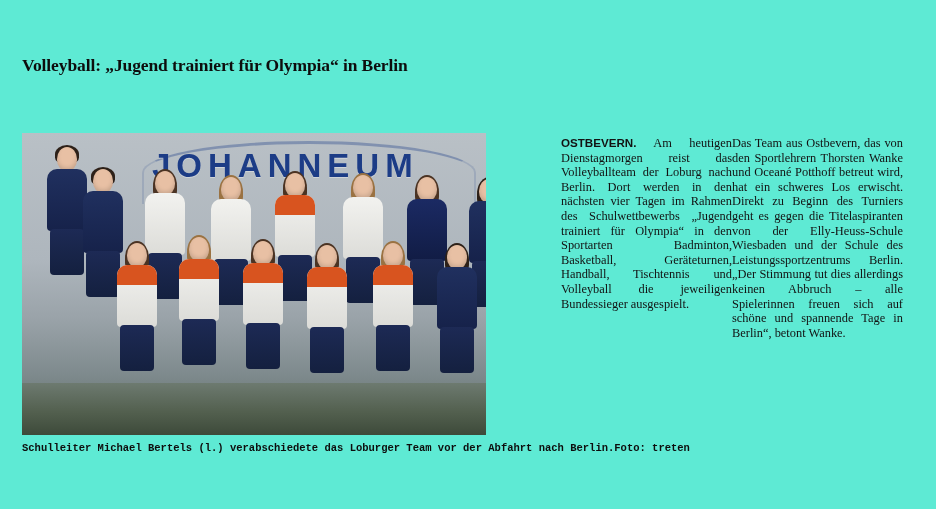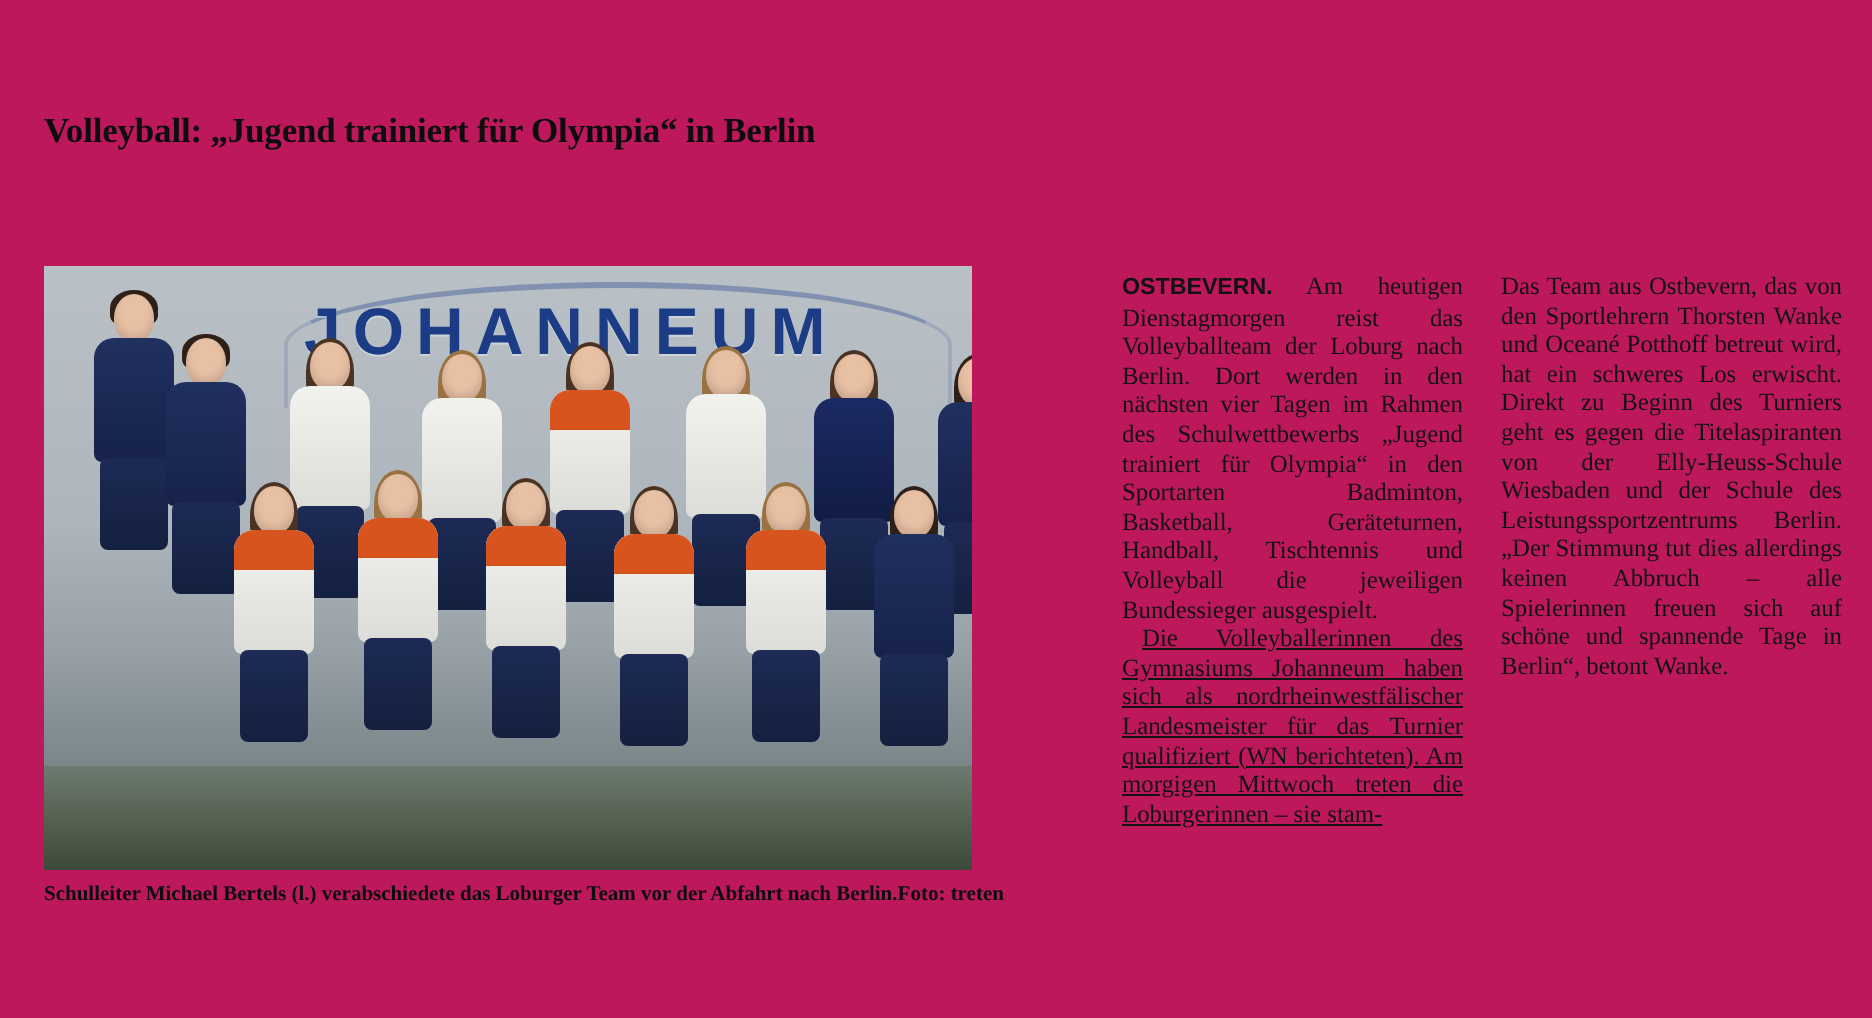--- a/index.html
+++ b/index.html
@@ -11,21 +11,21 @@
     width: 936px;
     height: 509px;
     font-family: "Liberation Serif", serif;
     color: #111111;
     overflow: hidden;
   }
   .page {
     position: relative;
     width: 936px;
     height: 509px;
-    background: #be185d;
+    background: #5eead4;
   }
   .kicker {
     position: absolute;
     left: 22px;
     top: 55px;
     font-family: "Liberation Serif", serif;
     font-weight: bold;
     font-size: 17.5px;
     letter-spacing: -0.1px;
     color: #0d0d0d;
@@ -151,34 +151,33 @@
     border-radius: 4px;
   }
   .caption-bar {
     position: absolute;
     left: 22px;
     top: 437px;
     width: 528px;
     height: 18px;
   }
   .caption {
-    font-family: Liberation Serif, serif;
+    font-family: Liberation Mono, monospace;
     font-weight: bold;
     font-size: 10.5px;
     color: #0d0d0d;
     white-space: nowrap;
   }
   
   .cols {
     position: absolute;
     left: 561px;
     top: 136px;
     width: 360px;
     display: flex;
-    gap: 19px;
   }
   .col {
     width: 171px;
     font-family: "Liberation Serif", serif;
     font-size: 12.4px;
     line-height: 14.6px;
     text-align: justify;
     color: #121212;
     hyphens: manual;
   }
@@ -305,20 +304,19 @@
     </div>
   </div>
 
   <div class="caption-bar">
     <span class="caption">Schulleiter Michael Bertels (l.) verabschiedete das Loburger Team vor der Abfahrt nach Berlin.</span><span class="caption credit">Foto: treten</span>
   </div>
 
   <div class="cols">
     <div class="col">
       <p><span class="lead">OSTBEVERN.</span><span> Am heutigen Dienstagmorgen reist das Volleyballteam der Loburg nach Berlin. Dort werden in den nächsten vier Tagen im Rahmen des Schulwettbewerbs „Jugend trainiert für Olympia“ in den Sportarten Badminton, Basketball, Geräteturnen, Handball, Tischtennis und Volleyball die jeweiligen Bundessieger ausgespielt.</span></p>
-      <p>Die Volleyballerinnen des Gymnasiums Johanneum haben sich als nordrheinwestfälischer Landesmeister für das Turnier qualifiziert (WN berichteten). Am morgigen Mittwoch treten die Loburgerinnen – sie stam-</p>
     </div>
     <div class="col">
       <p>Das Team aus Ostbevern, das von den Sportlehrern Thorsten Wanke und Oceané Potthoff betreut wird, hat ein schweres Los erwischt. Direkt zu Beginn des Turniers geht es gegen die Titelaspiranten von der Elly-Heuss-Schule Wiesbaden und der Schule des Leistungssportzentrums Berlin. „Der Stimmung tut dies allerdings keinen Abbruch – alle Spielerinnen freuen sich auf schöne und spannende Tage in Berlin“, betont Wanke.</p>
     </div>
   </div>
 
 </div>
 
 </body></html>

